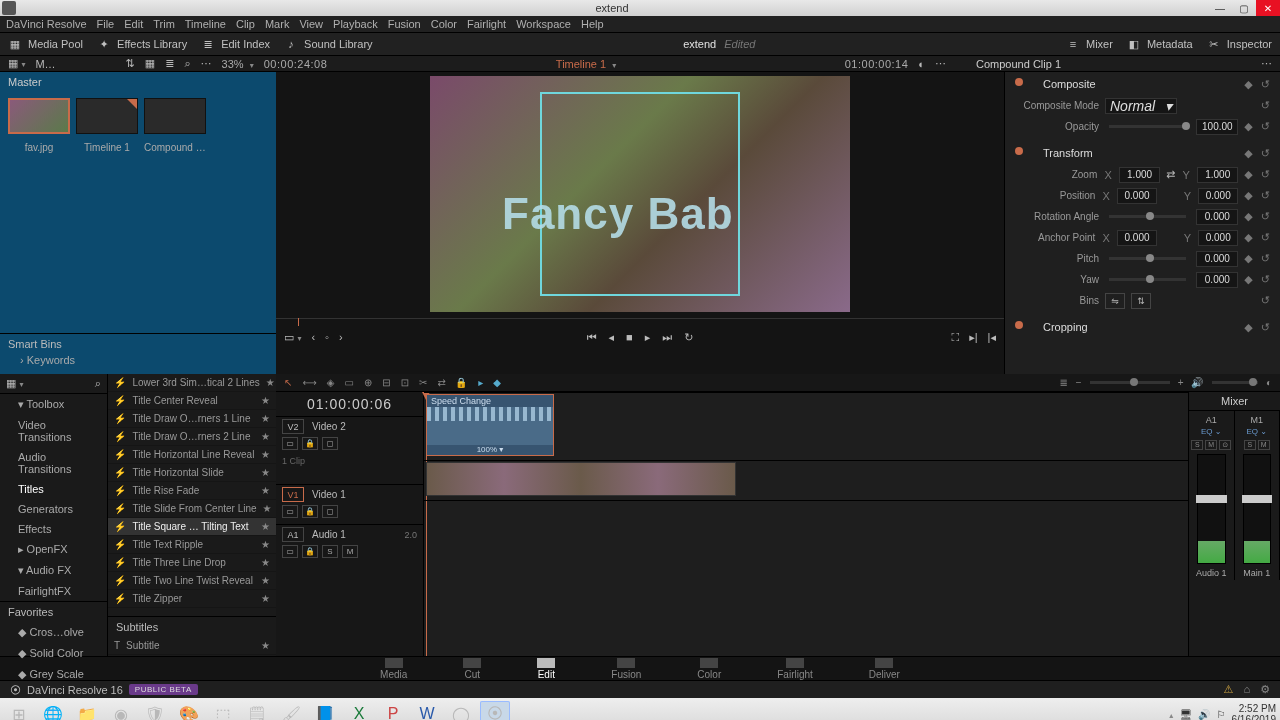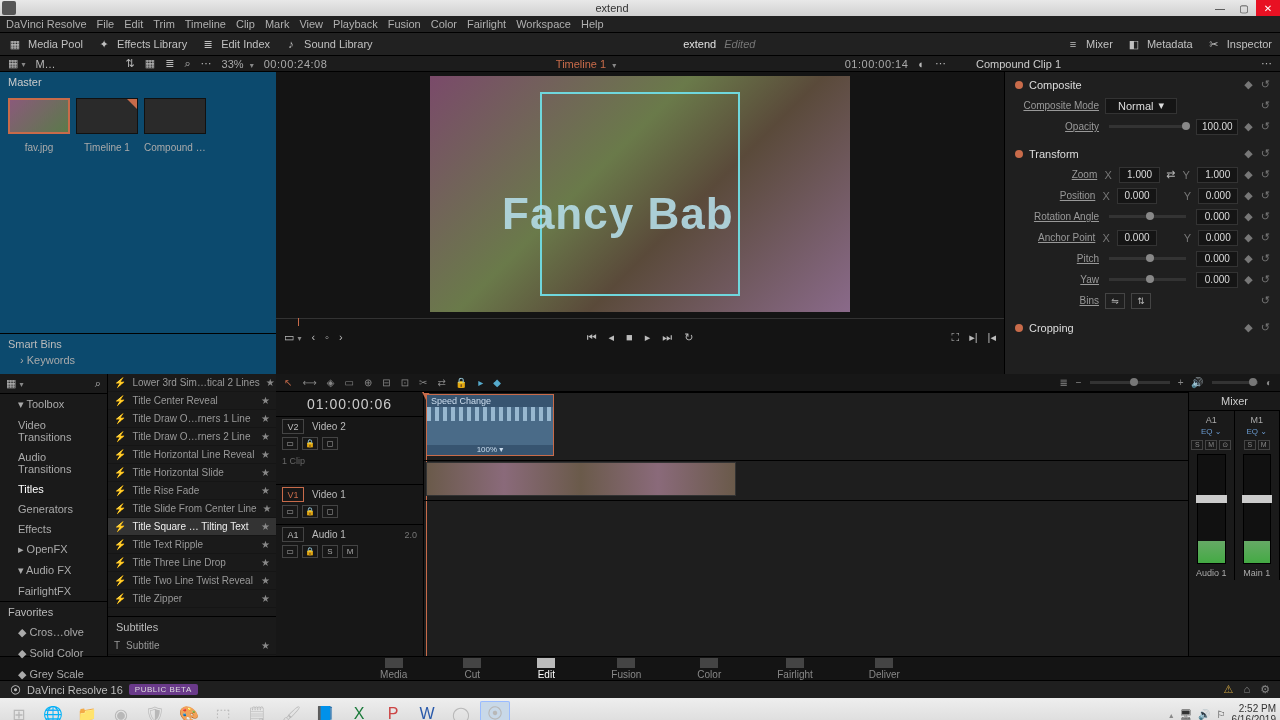--- a/index.html
+++ b/index.html
@@ -43,27 +43,27 @@
 .viewer-text { position: absolute; left: 72px; top: 113px; font-size: 44px; font-weight: 700; color: rgba(180,220,230,0.9); letter-spacing: 1px; white-space: nowrap; }
 .viewer-scrub { width: 100%; height: 8px; border-top: 1px solid #333; margin-top: 6px; position: relative; }
 .viewer-scrub .head { position: absolute; left: 3%; top: -1px; width: 1px; height: 8px; background: #c86b4a; }
 .viewer-controls { width: 100%; height: 22px; display: flex; align-items: center; justify-content: center; gap: 12px; color: #bbb; }
 .viewer-controls .side { position: absolute; display: flex; gap: 10px; }
 .viewer-controls .left { left: 8px; }
 .viewer-controls .right { right: 8px; }
 
 .inspector { width: 276px; background: #1f1f1f; border-left: 1px solid #000; display: flex; flex-direction: column; }
 .insp-section { padding: 2px 10px; }
-.insp-title { display: flex; align-items: center; gap: 6px; padding: 4px 0; color: #ddd; }
+.insp-title { display: flex; align-items: flex-start; gap: 20px; padding: 4px 0; color: #ddd; }
 .insp-dot { width: 8px; height: 8px; border-radius: 50%; background: #c86b4a; }
 .insp-row { display: flex; align-items: center; height: 21px; gap: 6px; }
-.insp-label { width: 84px; text-align: right; color: #999; font-size: 10px; text-decoration: underline; }
+.insp-label { width: 84px; text-align: right; color: #999; font-size: 10px; }
 .insp-sub { width: 10px; text-align: center; color: #777; }
 .insp-val { width: 42px; height: 16px; background: #151515; border: 1px solid #333; text-align: center; font-size: 10px; color: #ddd; line-height: 14px; }
-.insp-select { width: 72px; height: 16px; background: #151515; border: 1px solid #333; font-size: 11px; color: #ddd; padding: 0 12px; display:flex; align-items:center; justify-content:space-between; }
+.insp-select { width: 72px; height: 16px; background: #151515; border: 1px solid #333; font-size: 14px; color: #ddd; padding: 0 4px; display:flex; align-items:center; justify-content:space-between;font-style:italic; }
 .insp-slider { flex: 1; height: 3px; background: #333; position: relative; margin: 0 4px; }
 .insp-slider .knob { position: absolute; top: -3px; width: 8px; height: 8px; background: #888; border-radius: 50%; }
 .insp-extra { display: flex; gap: 8px; color: #777; margin-left: auto; }
 .flip-btn { width: 20px; height: 16px; border: 1px solid #444; display:flex; align-items:center; justify-content:center; font-size: 9px; }
 
 .lower { display: flex; height: 282px; }
 .lists { width: 276px; background: #1a1a1a; display: flex; }
 .lists-left { width: 108px; border-right: 1px solid #000; }
 .lists-left .item { padding: 4px 8px 4px 18px; color: #aaa; font-size: 11px; }
 .lists-left .item.active { color: #fff; }

